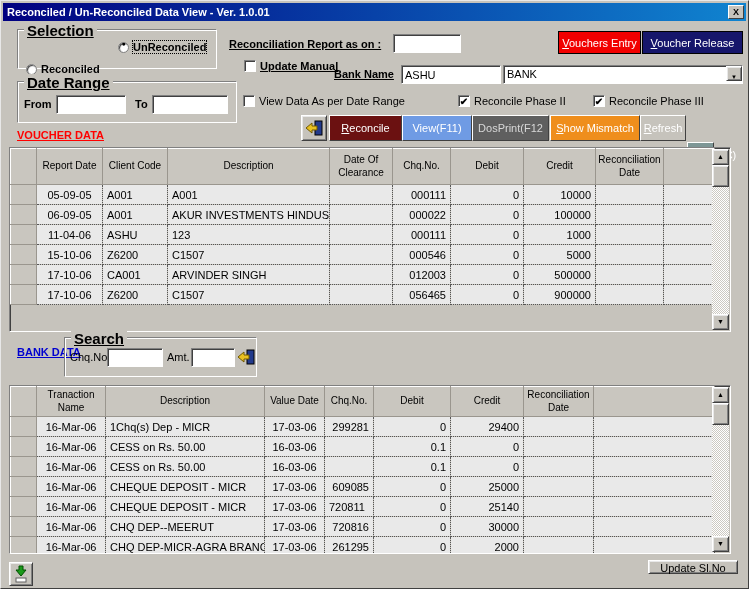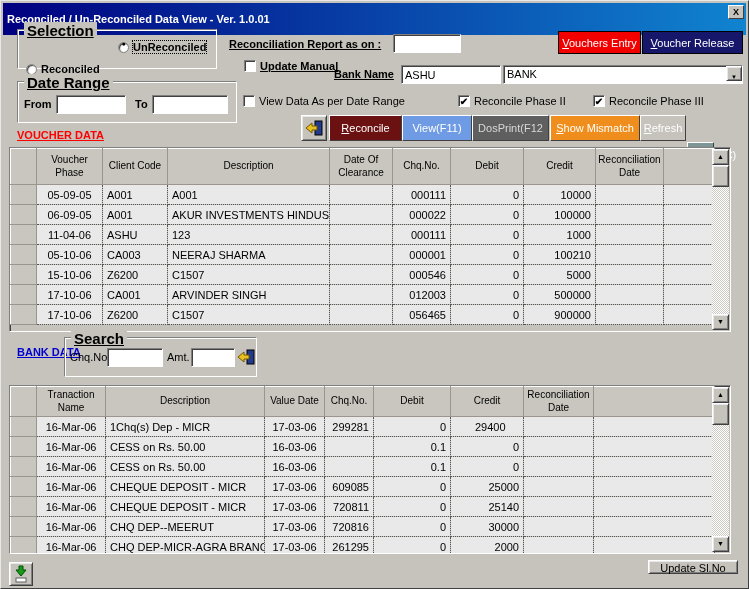--- a/index.html
+++ b/index.html
@@ -1,20 +1,20 @@
 <!DOCTYPE html>
 <html><head>
 <meta charset="utf-8">
 <style>
   html,body{margin:0;padding:0;background:#808080;}
   *{box-sizing:border-box;font-family:"Liberation Sans",sans-serif;}
   .window{position:relative;width:749px;height:589px;background:#c6c3bc;
     border:1px solid #404040;border-top-color:#e8e8e8;border-left-color:#e8e8e8;overflow:hidden;}
   
-  .titlebar{position:absolute;left:2px;top:2px;right:2px;height:32px;
+  .titlebar{position:absolute;left:2px;top:2px;right:2px;height:18px;
     background:linear-gradient(to right,#000080,#1084d0);color:#fff;
     display:flex;align-items:center;padding-left:4px;font-size:11px;font-weight:bold;}
   .titlebar .close{position:absolute;right:2px;top:2px;width:16px;height:14px;
     background:#c6c3bc;border:1px solid;border-color:#fff #404040 #404040 #fff;
     font-size:9px;font-weight:bold;color:#000;line-height:11px;text-align:center;padding:0;cursor:default;}
   
   .sunken{background:#fff;border:1px solid;border-color:#808080 #fff #fff #808080;
     box-shadow:inset 1px 1px 0 #404040;}
   .raisedbtn{background:#c6c3bc;border:1px solid;border-color:#fff #404040 #404040 #fff;
     box-shadow:inset 1px 1px 0 #e8e8e8,inset -1px -1px 0 #808080;}
@@ -166,21 +166,21 @@
         <col style="width:63px">
           <col style="width:58px">
           <col style="width:73px">
           <col style="width:72px">
         <col style="width:68px">
           <col>
       </colgroup>
     <thead>
           <tr>
             <th class="rowsel"></th>
-            <th>Voucher Phase</th>
+            <th>Report Date</th>
             <th>Client Code</th>
             <th>Description</th>
             <th>Date Of Clearance</th>
             <th>Chq.No.</th>
             <th>Debit</th>
             <th>Credit</th>
             <th>Reconciliation Date</th>
             <th></th>
           </tr>
         </thead>
@@ -211,32 +211,20 @@
           </tr>
           <tr>
             <td class="rowsel"></td>
             <td style="text-align: center;">11-04-06</td>
             <td style="text-align: left;">ASHU</td>
             <td style="text-align: left;">123</td>
             <td style="text-align: center;"></td>
             <td style="text-align: right;">000111</td>
             <td style="text-align: right;">0</td>
             <td style="text-align: right;">1000</td>
-            <td style="text-align: center;"></td>
-            <td style="text-align: left;"></td>
-          </tr>
-          <tr>
-            <td class="rowsel"></td>
-            <td style="text-align: center;">05-10-06</td>
-            <td style="text-align: left;">CA003</td>
-            <td style="text-align: left;">NEERAJ SHARMA</td>
-            <td style="text-align: center;"></td>
-            <td style="text-align: right;">000001</td>
-            <td style="text-align: right;">0</td>
-            <td style="text-align: right;">100210</td>
             <td style="text-align: center;"></td>
             <td style="text-align: left;"></td>
           </tr>
           <tr>
             <td class="rowsel"></td>
             <td style="text-align: center;">15-10-06</td>
             <td style="text-align: left;">Z6200</td>
             <td style="text-align: left;">C1507</td>
             <td style="text-align: center;"></td>
             <td style="text-align: right;">000546</td>
@@ -320,21 +308,21 @@
           </tr>
         </thead>
         <tbody>
           <tr>
             <td class="rowsel"></td>
             <td style="text-align: center;">16-Mar-06</td>
             <td style="text-align: left;">1Chq(s) Dep - MICR</td>
             <td style="text-align: center;">17-03-06</td>
             <td style="text-align: right;">299281</td>
             <td style="text-align: right;">0</td>
-            <td style=" padding-left: 24px;">29400</td>
+            <td style="text-align: right; padding-left: 24px;">29400</td>
             <td style="text-align: center;"></td>
             <td style="text-align: left;"></td>
           </tr>
           <tr>
             <td class="rowsel"></td>
             <td style="text-align: center;">16-Mar-06</td>
             <td style="text-align: left;">CESS on Rs. 50.00</td>
             <td style="text-align: center;">16-03-06</td>
             <td style="text-align: right;"></td>
             <td style="text-align: right;">0.1</td>
@@ -362,21 +350,21 @@
             <td style="text-align: right;">0</td>
             <td style="text-align: right;">25000</td>
             <td style="text-align: center;"></td>
             <td style="text-align: left;"></td>
           </tr>
           <tr>
             <td class="rowsel"></td>
             <td style="text-align: center;">16-Mar-06</td>
             <td style="text-align: left;">CHEQUE DEPOSIT - MICR</td>
             <td style="text-align: center;">17-03-06</td>
-            <td style="text-align: right;">720811</td>
+            <td style="text-align: left;">720811</td>
             <td style="text-align: right;">0</td>
             <td style="text-align: right;">25140</td>
             <td style="text-align: center;"></td>
             <td style="text-align: left;"></td>
           </tr>
           <tr>
             <td class="rowsel"></td>
             <td style="text-align: center;">16-Mar-06</td>
             <td style="text-align: left;">CHQ DEP--MEERUT</td>
             <td style="text-align: center;">17-03-06</td>

